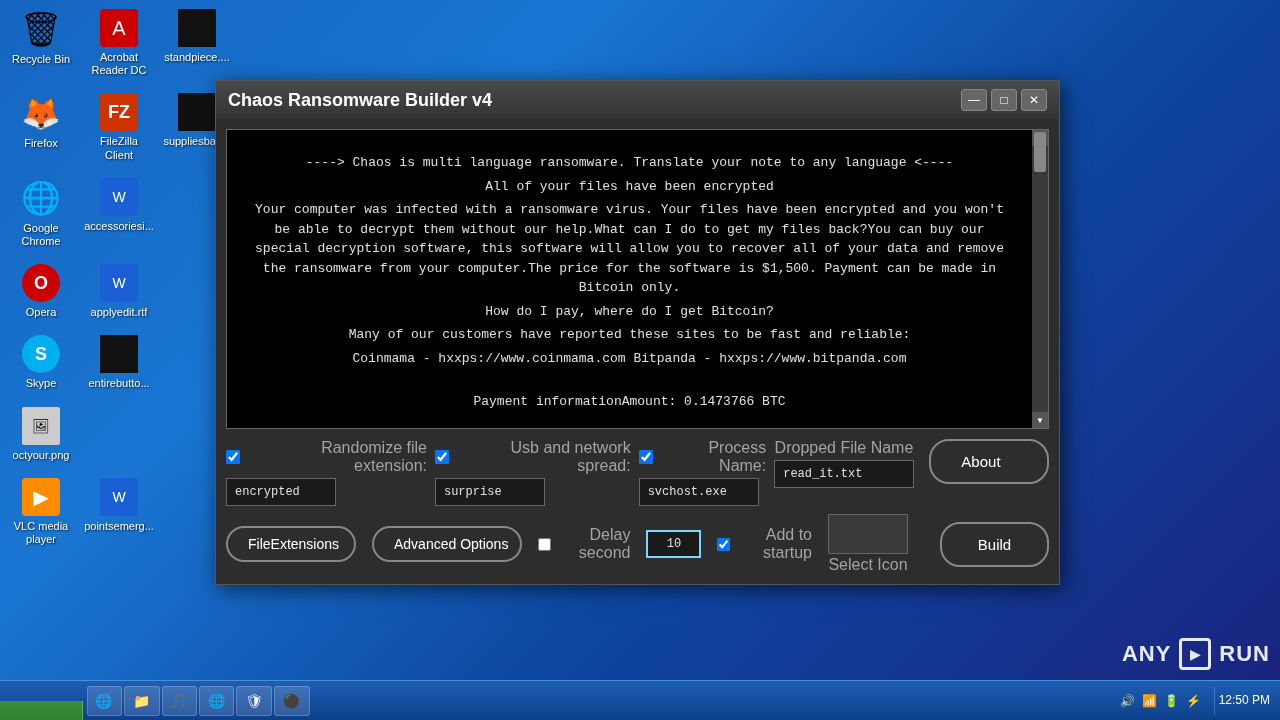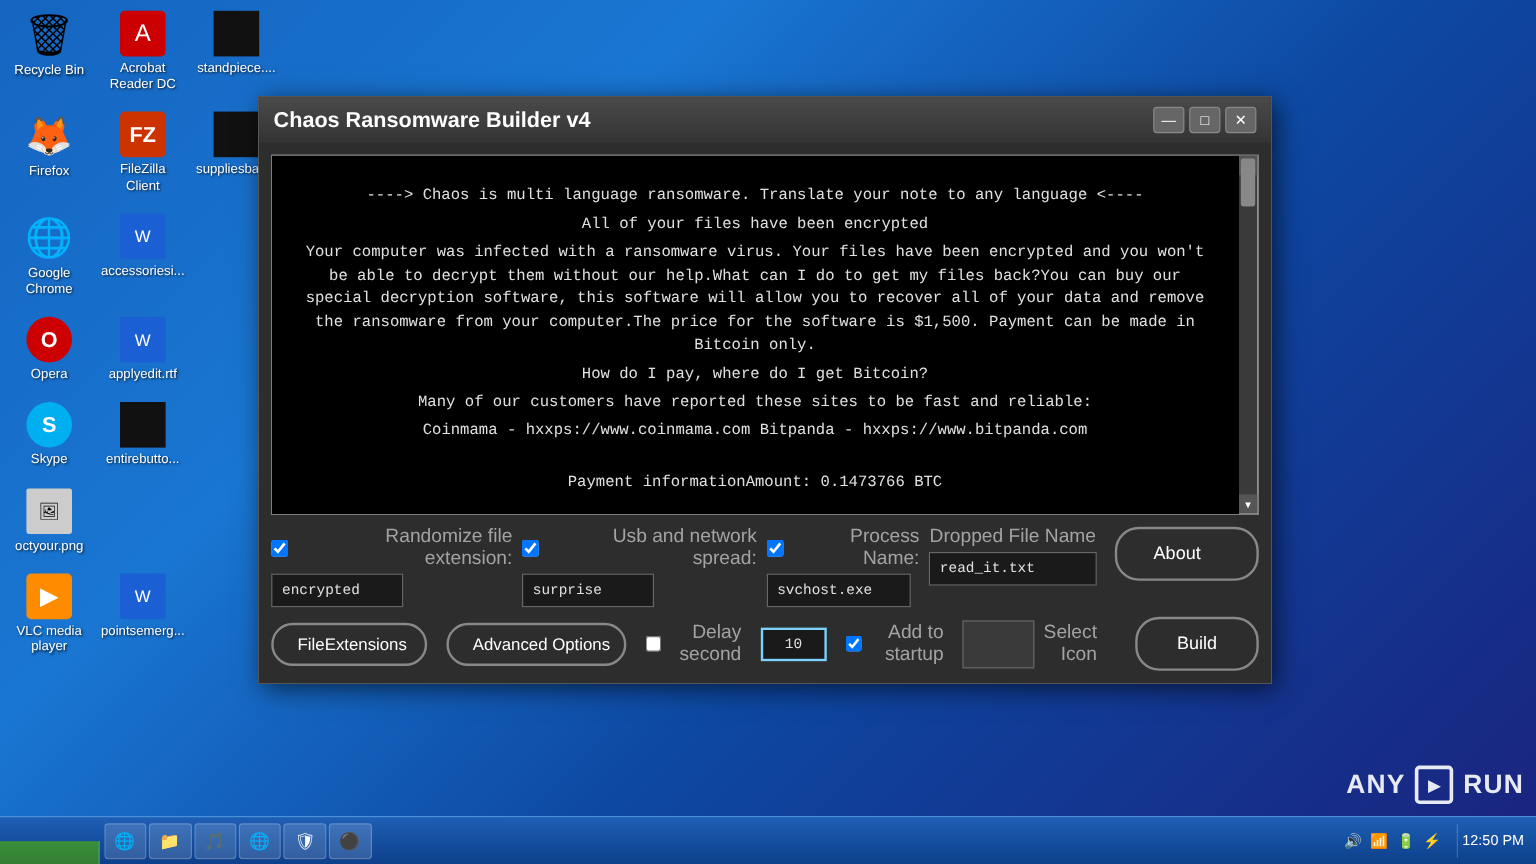--- a/index.html
+++ b/index.html
@@ -546,21 +546,21 @@
           <input type="checkbox" style="">
           <span class="checkbox-label">Delay second</span>
         </div>
         <input type="text" class="text-input small-input" style="width: 55px; text-align: center;" value="10">
 
         <div style="display:flex; align-items:center; gap:5px;">
           <input type="checkbox" checked="" style="">
           <span class="checkbox-label">Add to startup</span>
         </div>
 
-        <div style="display:flex; flex-direction:row; align-items:center; gap:2px; min-width:80px;">
+        <div style="display:flex; flex-direction:column; align-items:center; gap:2px; min-width:80px;">
           <div class="select-icon-box" style="width:80px; height:40px; display:flex; align-items:center; justify-content:center;"></div>
           <span class="checkbox-label">Select Icon</span>
         </div>
 
         <div style="flex:1;"></div>
 
         <button class="build-button">Build</button>
       </div>
 
     </div>

